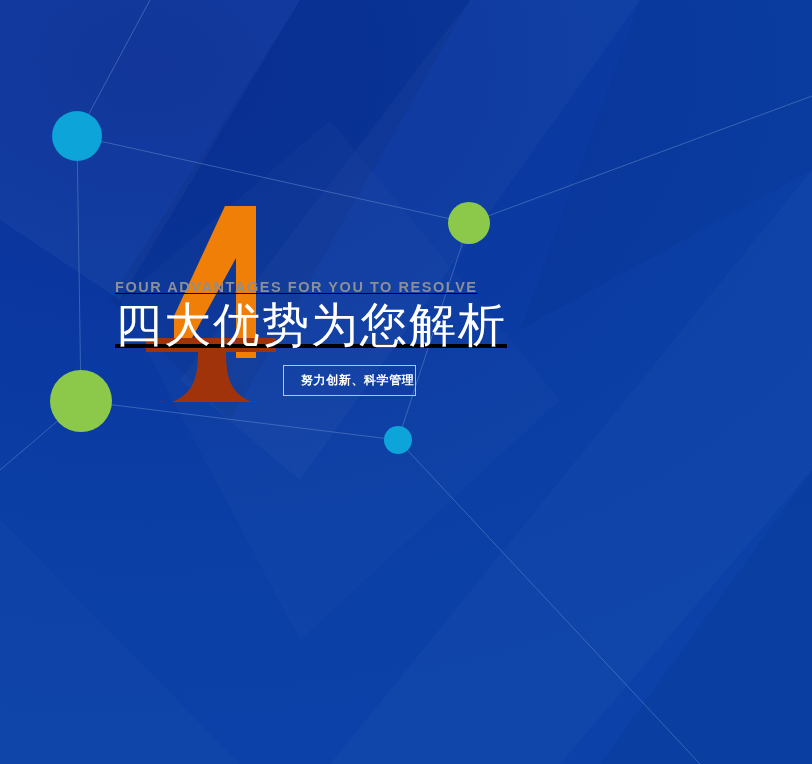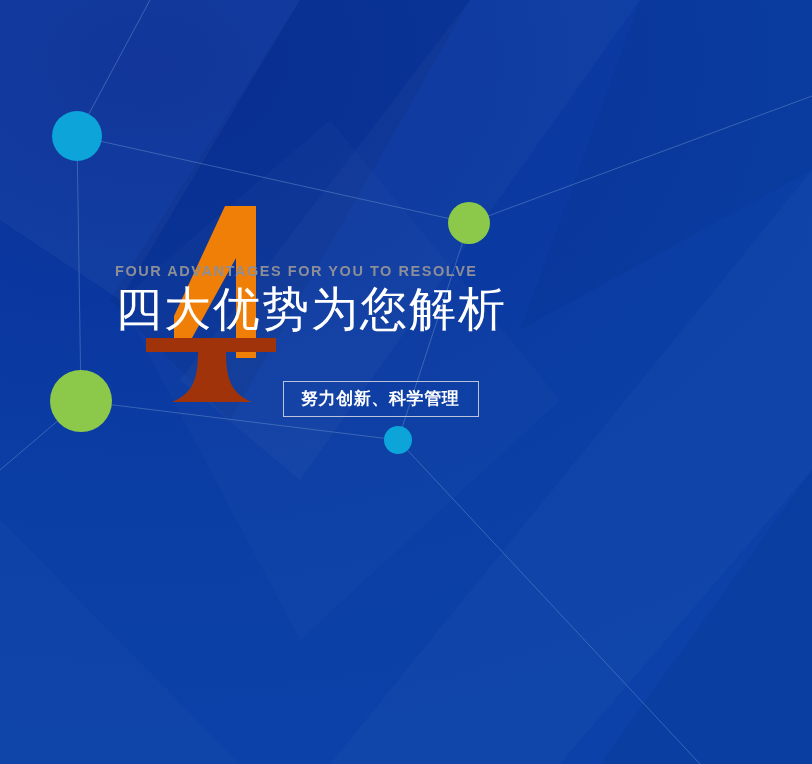--- a/index.html
+++ b/index.html
@@ -51,22 +51,23 @@
     top: 198px;
     width: 160px;
     height: 212px;
   }
   .watermark svg { display: block; }
 
   
   .text-block {
     position: absolute;
     left: 114px;
-    top: 264px;
+    top: 280px;
     width: 560px;
+    text-decoration: underline;
   }
 
   .eyebrow {
     font-size: 14.5px;
     font-weight: 700;
     letter-spacing: 1.55px;
     color: #8c8e98;
     line-height: 1;
     margin: 0 0 6px 1px;
     white-space: nowrap;
@@ -84,30 +85,29 @@
     font-family: "DejaVu Sans", "Liberation Sans", sans-serif;
   }
 
   .tagline-row {
     margin-top: 16px;
     padding-left: 169px;
   }
   .tagline-box {
     display: inline-block;
     border: 1px solid #b9c4da;
-    padding: 8px 19px 9px 17px;
+    padding: 8px 1px 9px 17px;
     color: #ffffff;
-    font-size: 17px;
+    font-size: 12px;
     font-weight: 700;
     letter-spacing: 0.6px;
     line-height: 1;
     white-space: nowrap;
     background: transparent;
     font-family: "DejaVu Sans", "Liberation Sans", sans-serif;
-    margin-top: 32px;
   }
 </style>
 </head>
 <body>
 
 <div id="banner" style="width: 812px; height: 764px; background: rgb(11, 63, 165);">
 
   <div class="bg-base"></div>
 
   <svg class="bg-svg" viewBox="0 0 812 764">

